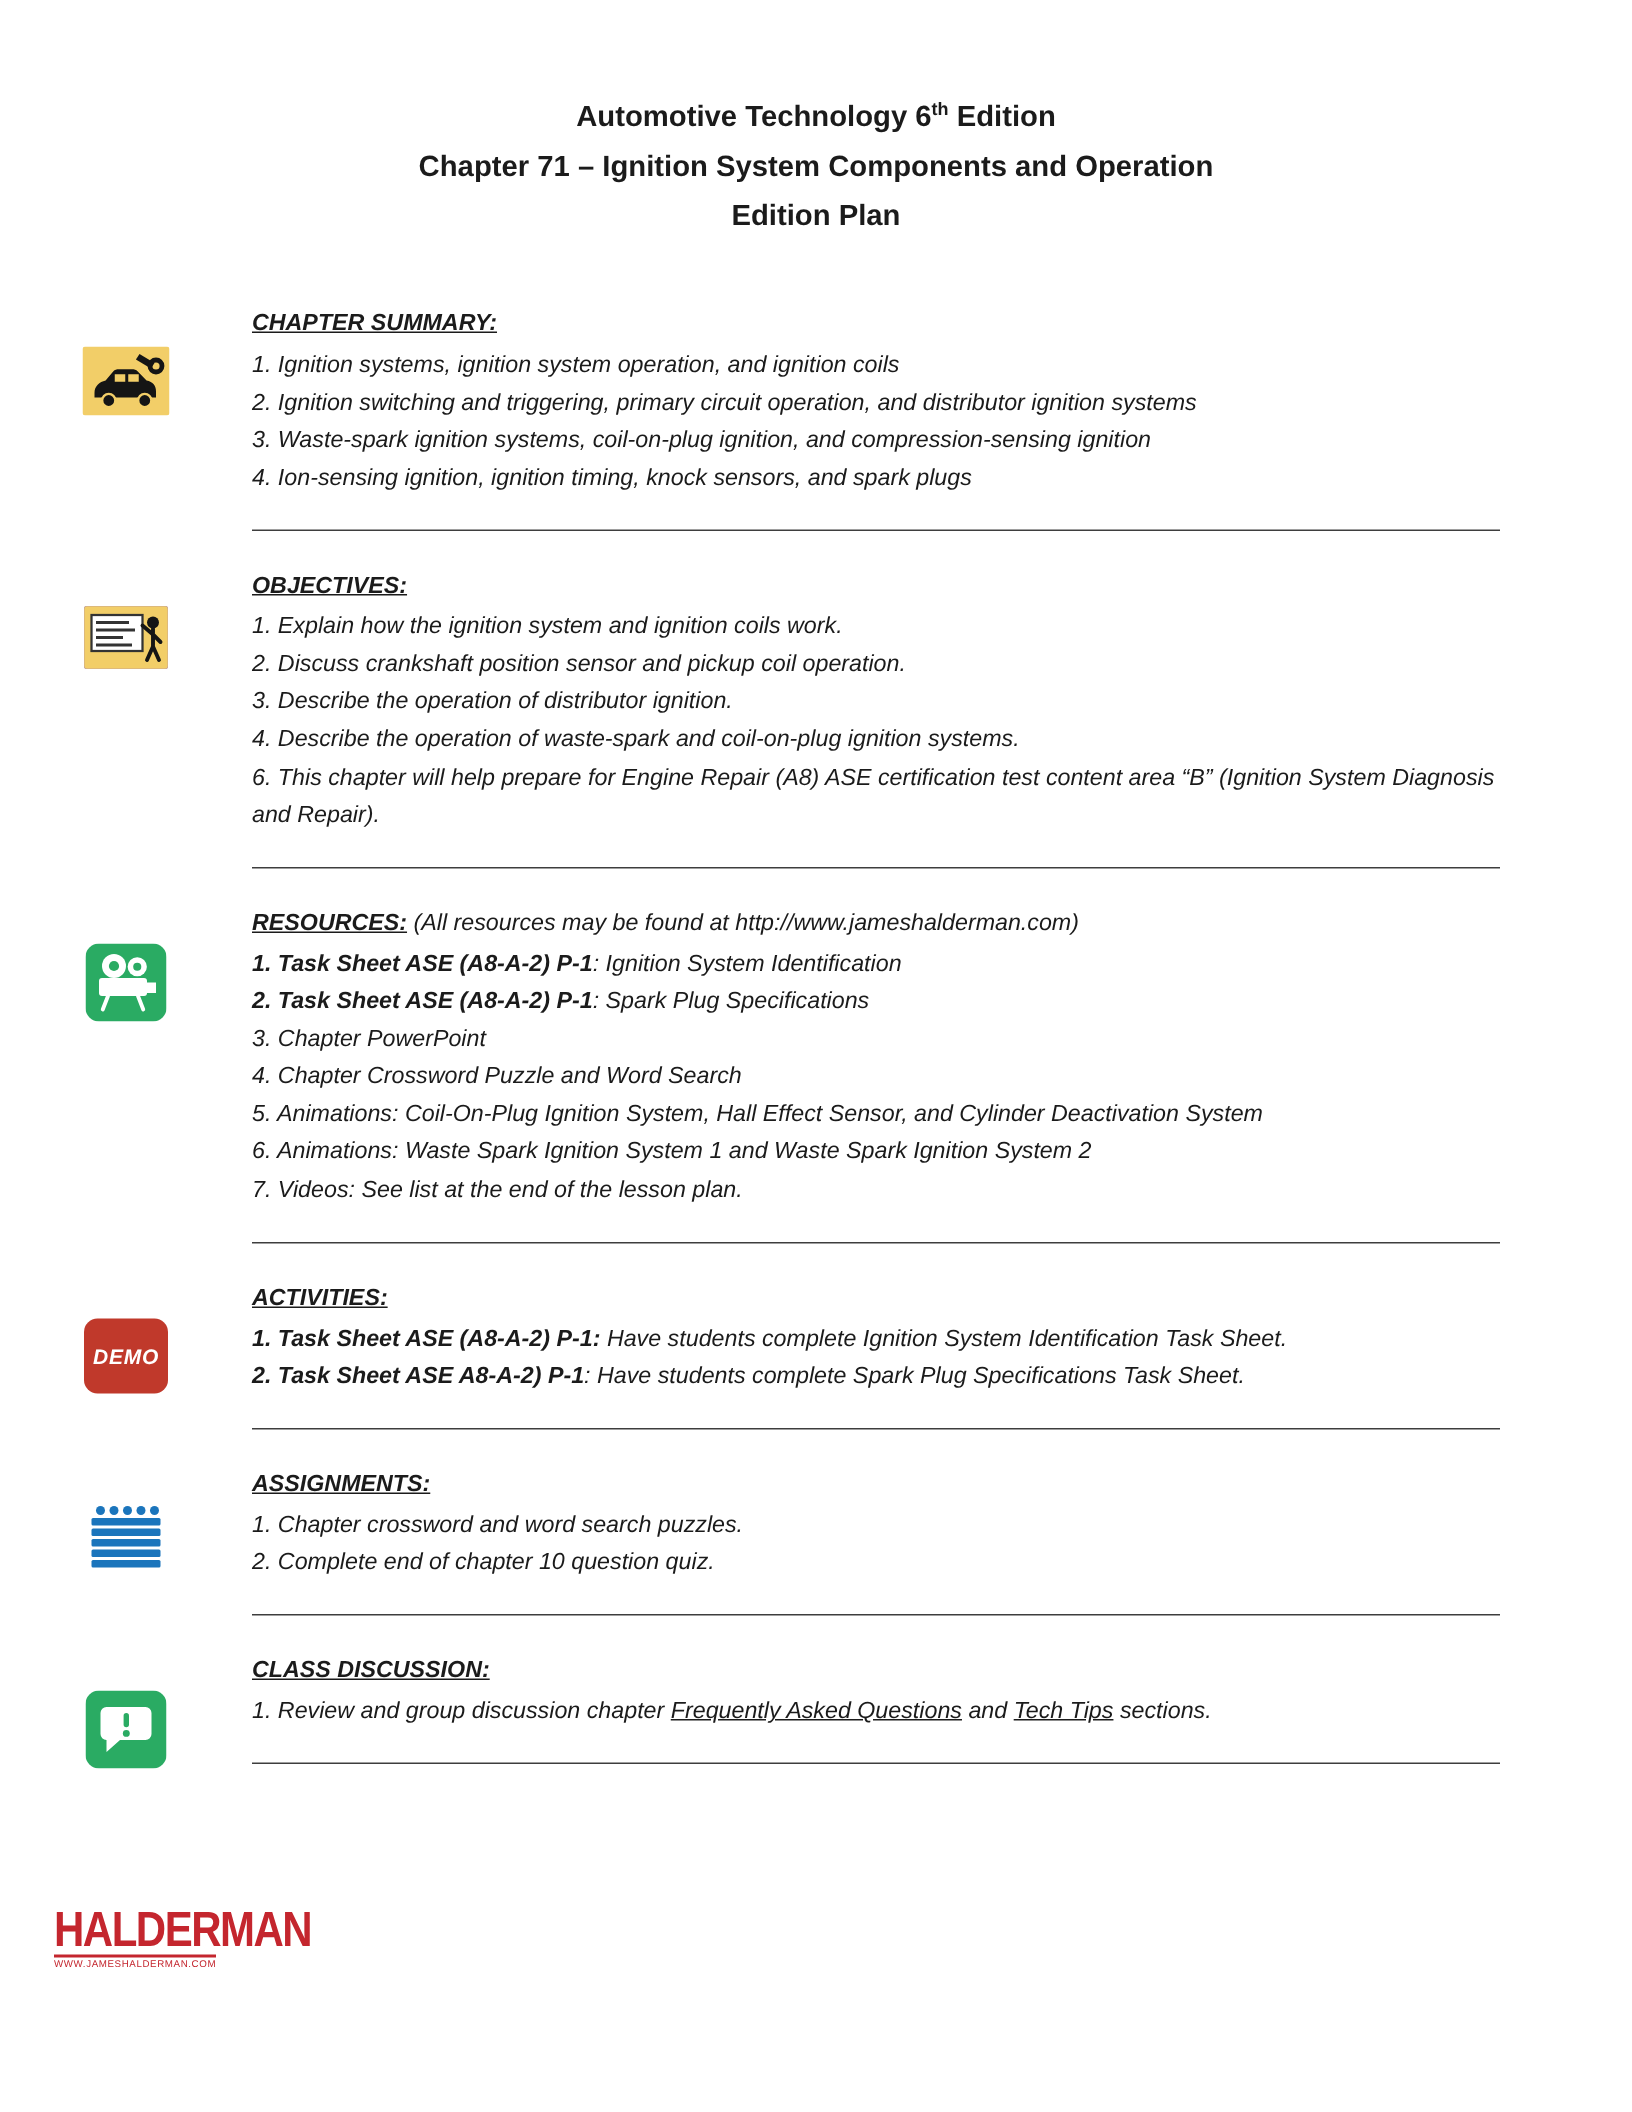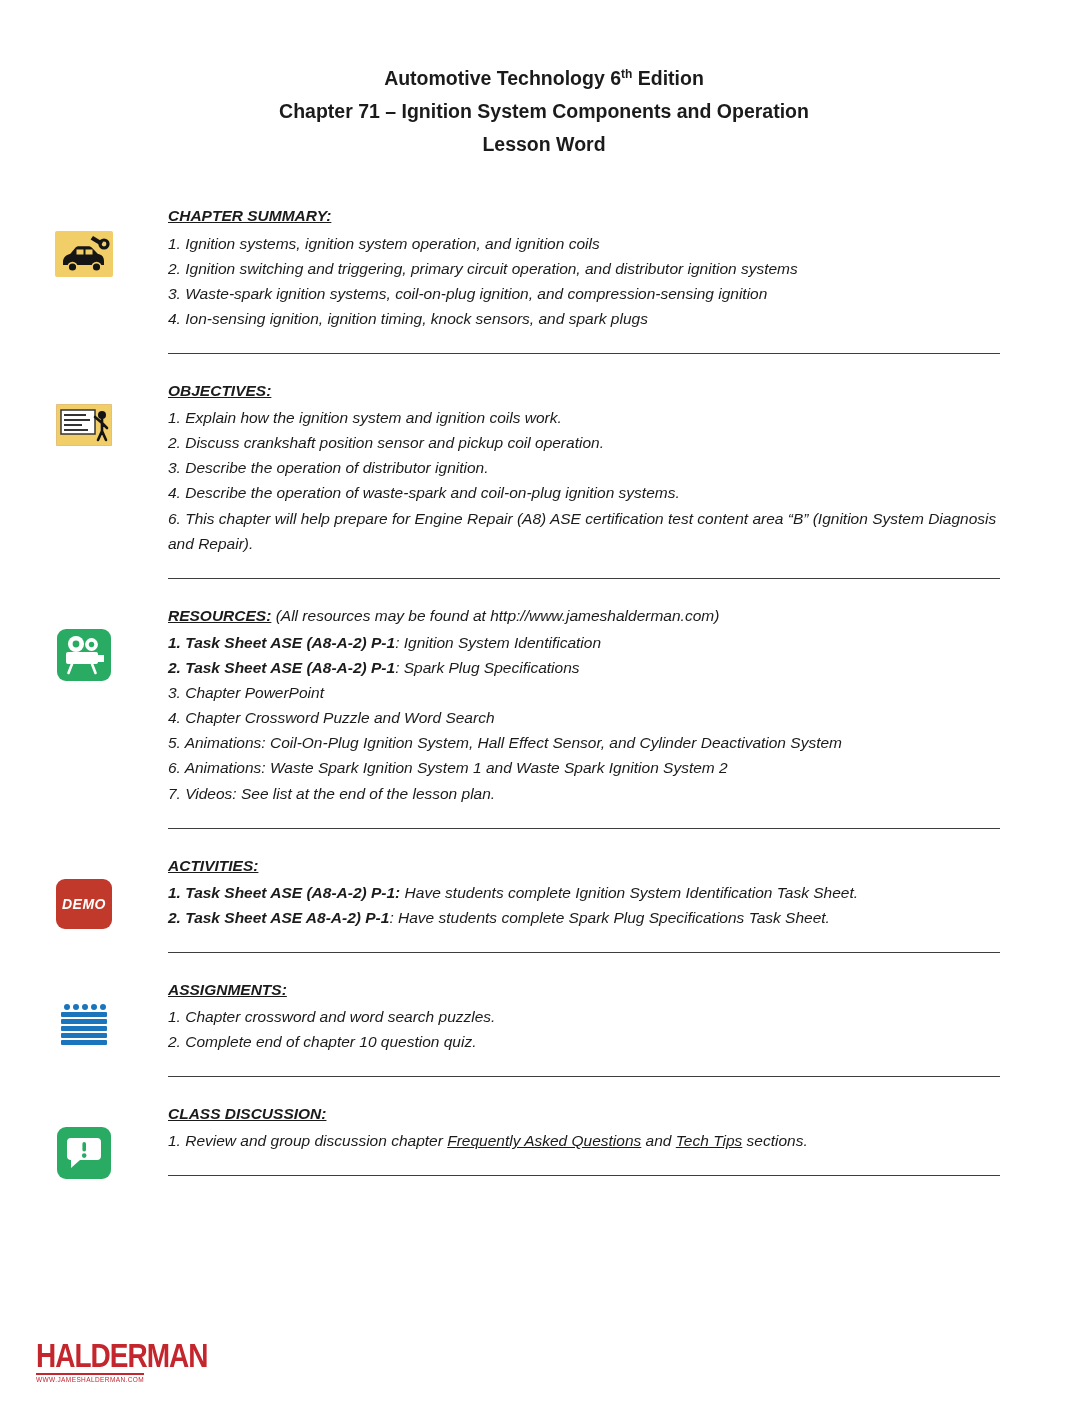--- a/index.html
+++ b/index.html
@@ -16,33 +16,33 @@
   .text-col { width:832px; font-size:15.5px; line-height:1.62; }
   .heading { font-weight:bold; margin-bottom:2px; }
   .hu { text-decoration:underline; }
   .note { font-weight:normal; }
   .b { font-weight:bold; }
   .u { text-decoration:underline; }
   .rule { border:none; border-top:1px solid #3e3e3e; margin-top:22px; height:0; }
   .demo-box { width:56px; height:50px; background:#C0392B; border-radius:9px; color:#fff;
               display:flex; align-items:center; justify-content:center; font-weight:bold;
               font-size:14px; letter-spacing:0.5px; }
-  .footer-logo { position:absolute; left:36px; top:1338px; color:#C4262E; }
+  .footer-logo { position:absolute; left:36px; top:1268px; color:#C4262E; }
   .logo-text { font-size:28px; font-weight:bold; letter-spacing:-1px; transform:scaleY(1.18); transform-origin:left top; }
   .logo-tag { font-size:6.5px; letter-spacing:0.4px; margin-top:3px; border-top:2px solid #C4262E; padding-top:1px; width:fit-content; }
 </style>
 </head>
 <body>
 
 <div class="page">
 
   <div class="title-block">
     <div><span>Automotive Technology 6</span><sup>th</sup><span> Edition</span></div>
     <div>Chapter 71 – Ignition System Components and Operation</div>
-    <div>Lesson Word</div>
+    <div>Edition Plan</div>
   </div>
 
   <div class="content">
 
     <div class="sec first">
       <div class="icon-col">
         <span class="icon-wrap" style="margin-top:28px;">
           <svg width="58" height="46" viewBox="0 0 58 46">
             <rect x="0" y="0" width="58" height="46" rx="2" fill="#F2CE68"></rect>
             <path d="M38 5 l10 6 -2.4 3.6 -10 -6 z" fill="#151515"></path>

